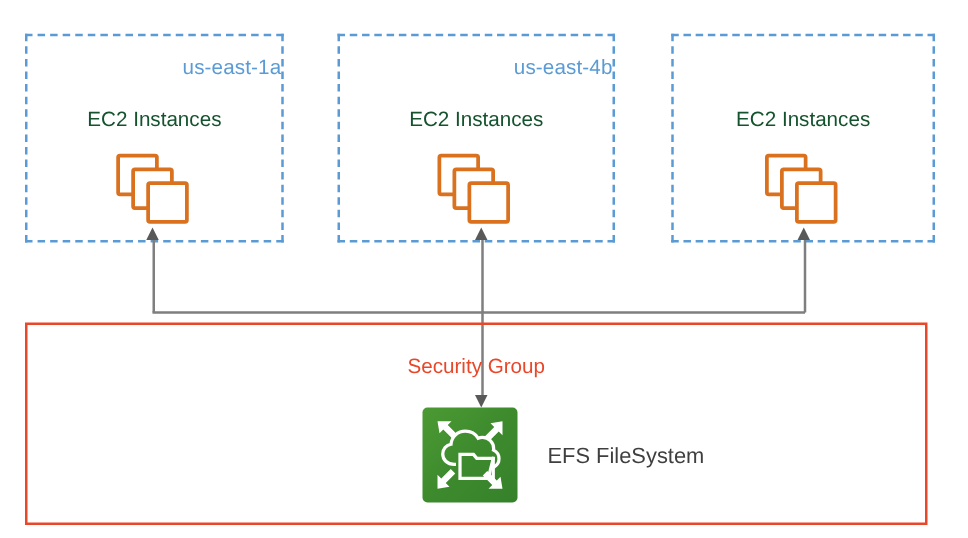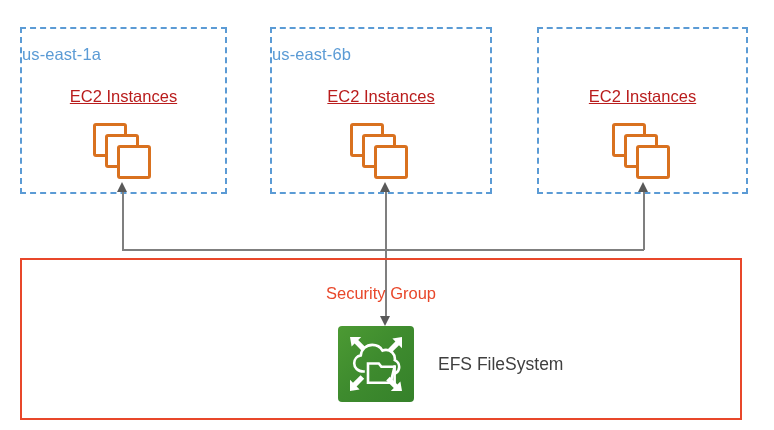--- a/index.html
+++ b/index.html
@@ -31,36 +31,35 @@
   }
   #az-box-0 { left: 20px;  width: 207px; }
   #az-box-1 { left: 270px; width: 222px; }
   #az-box-2 { left: 537px; width: 211px; }
 
   .az-name {
     position: absolute;
     top: 16px;
     left: 0;
     right: 0;
-    text-align: left;
+    text-align: right;
     font-size: 16.5px;
     color: #5B9BD5;
     letter-spacing: 0.1px;
     white-space: nowrap;
   }
   .az-resource-label {
     position: absolute;
     top: 58px;
     left: 0;
     right: 0;
     text-align: center;
     font-size: 16.5px;
-    color: #b91c1c;
-    white-space: nowrap;
-    text-decoration: underline;
+    color: #14532d;
+    white-space: nowrap;
   }
 
   
   .ec2-icon {
     position: absolute;
     top: 94px;
     left: 50%;
     transform: translateX(-50%);
     width: 62px;
     height: 58px;
@@ -169,21 +168,21 @@
     <div class="az-name">us-east-1a</div>
     <div class="az-resource-label">EC2 Instances</div>
     <div class="ec2-icon">
       <div class="ec2-sq back"></div>
       <div class="ec2-sq mid"></div>
       <div class="ec2-sq front"></div>
     </div>
   </div>
 
   <div class="az-box" id="az-box-1">
-    <div class="az-name">us-east-6b</div>
+    <div class="az-name">us-east-4b</div>
     <div class="az-resource-label">EC2 Instances</div>
     <div class="ec2-icon">
       <div class="ec2-sq back"></div>
       <div class="ec2-sq mid"></div>
       <div class="ec2-sq front"></div>
     </div>
   </div>
 
   <div class="az-box" id="az-box-2">
     <div class="az-resource-label">EC2 Instances</div>

